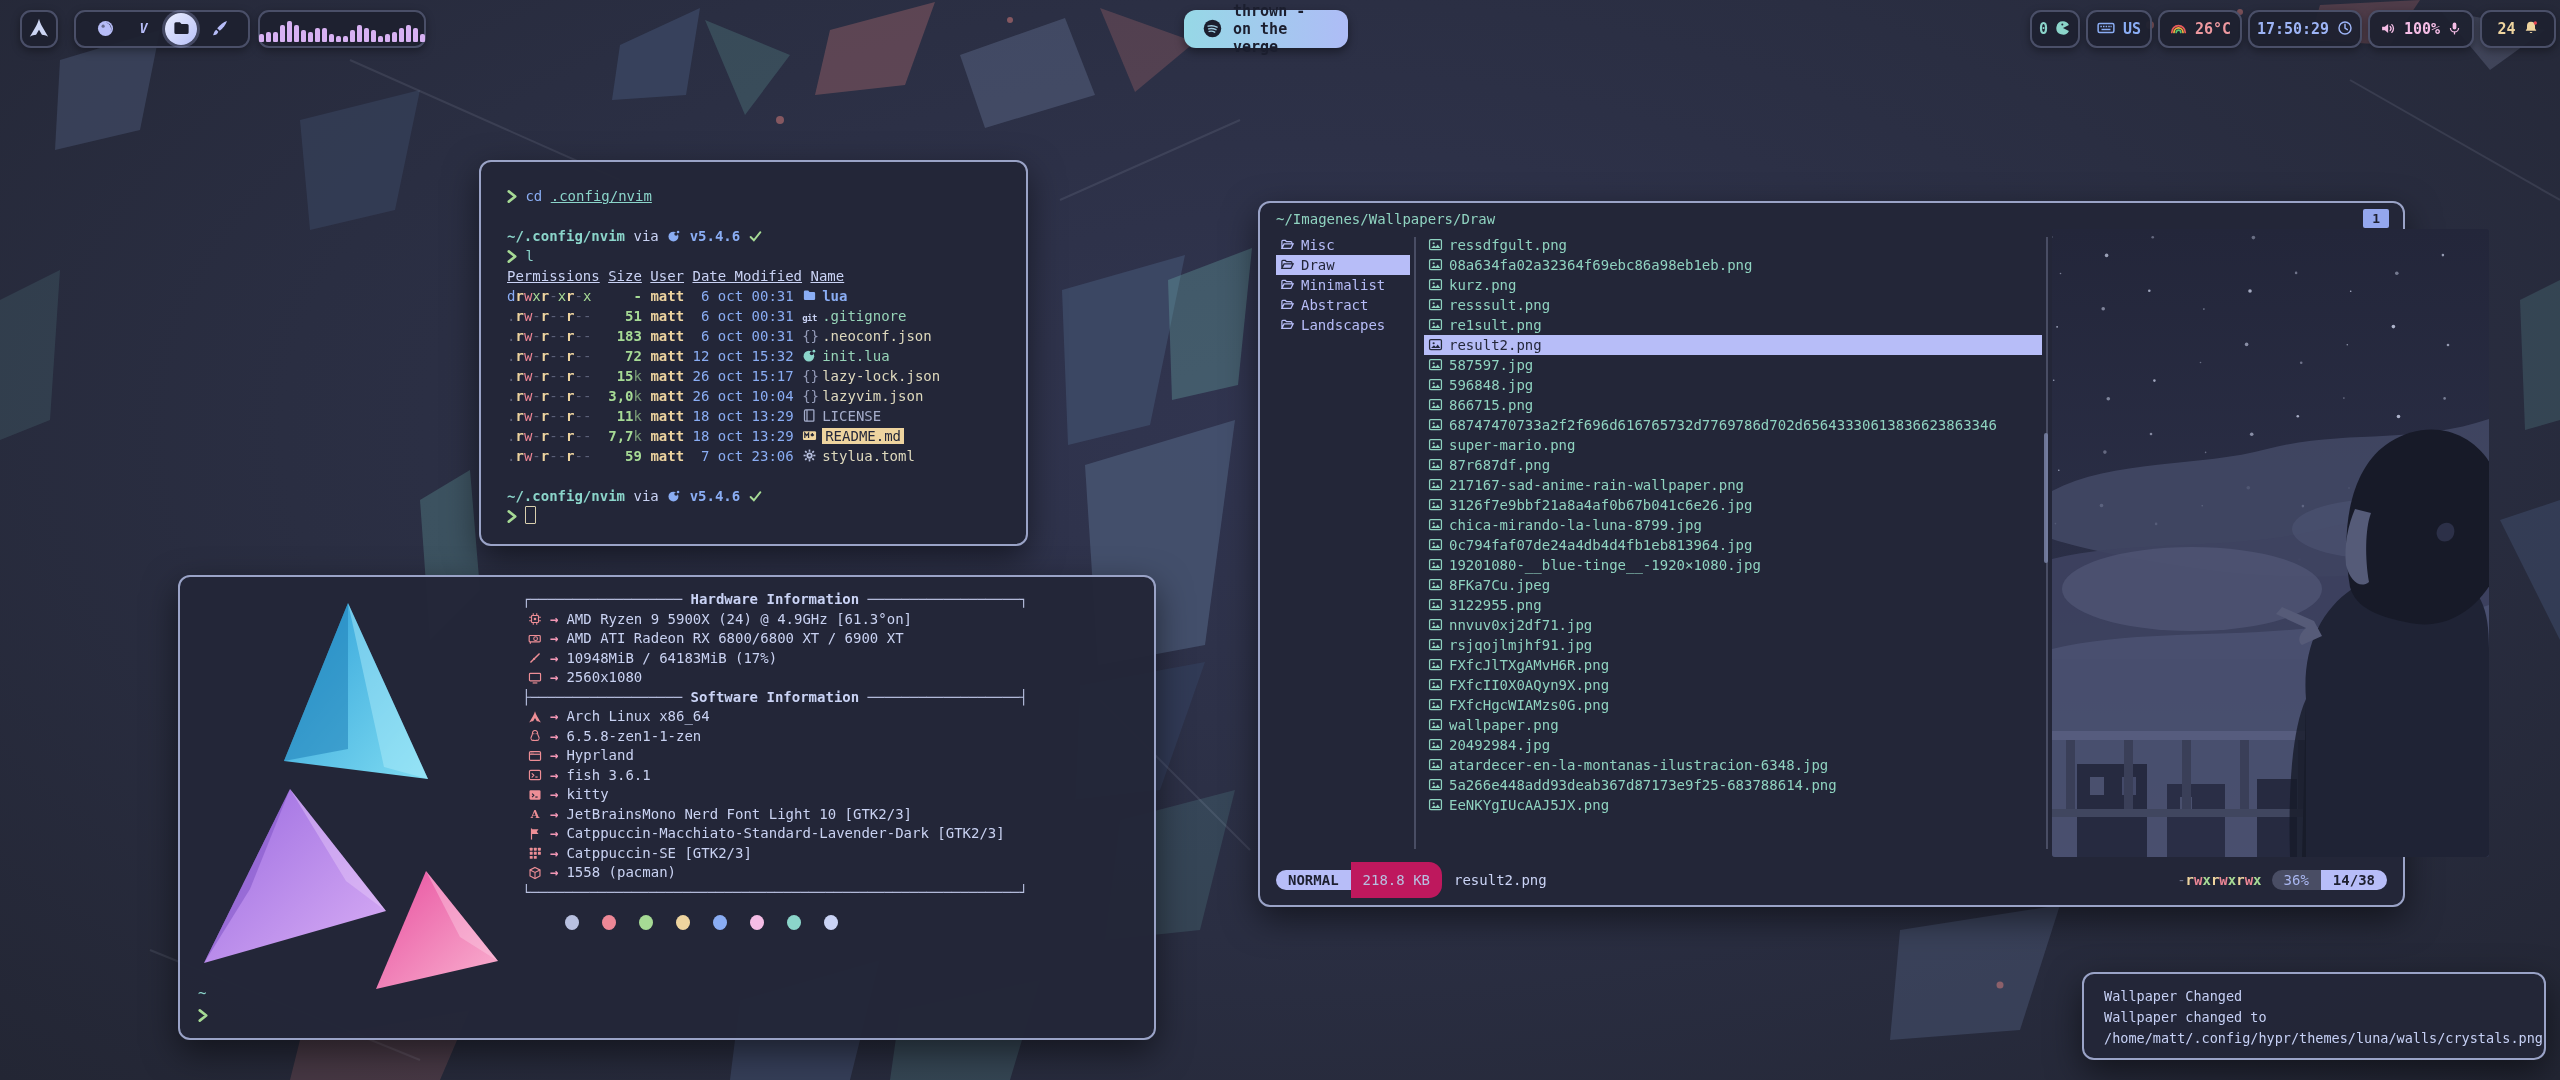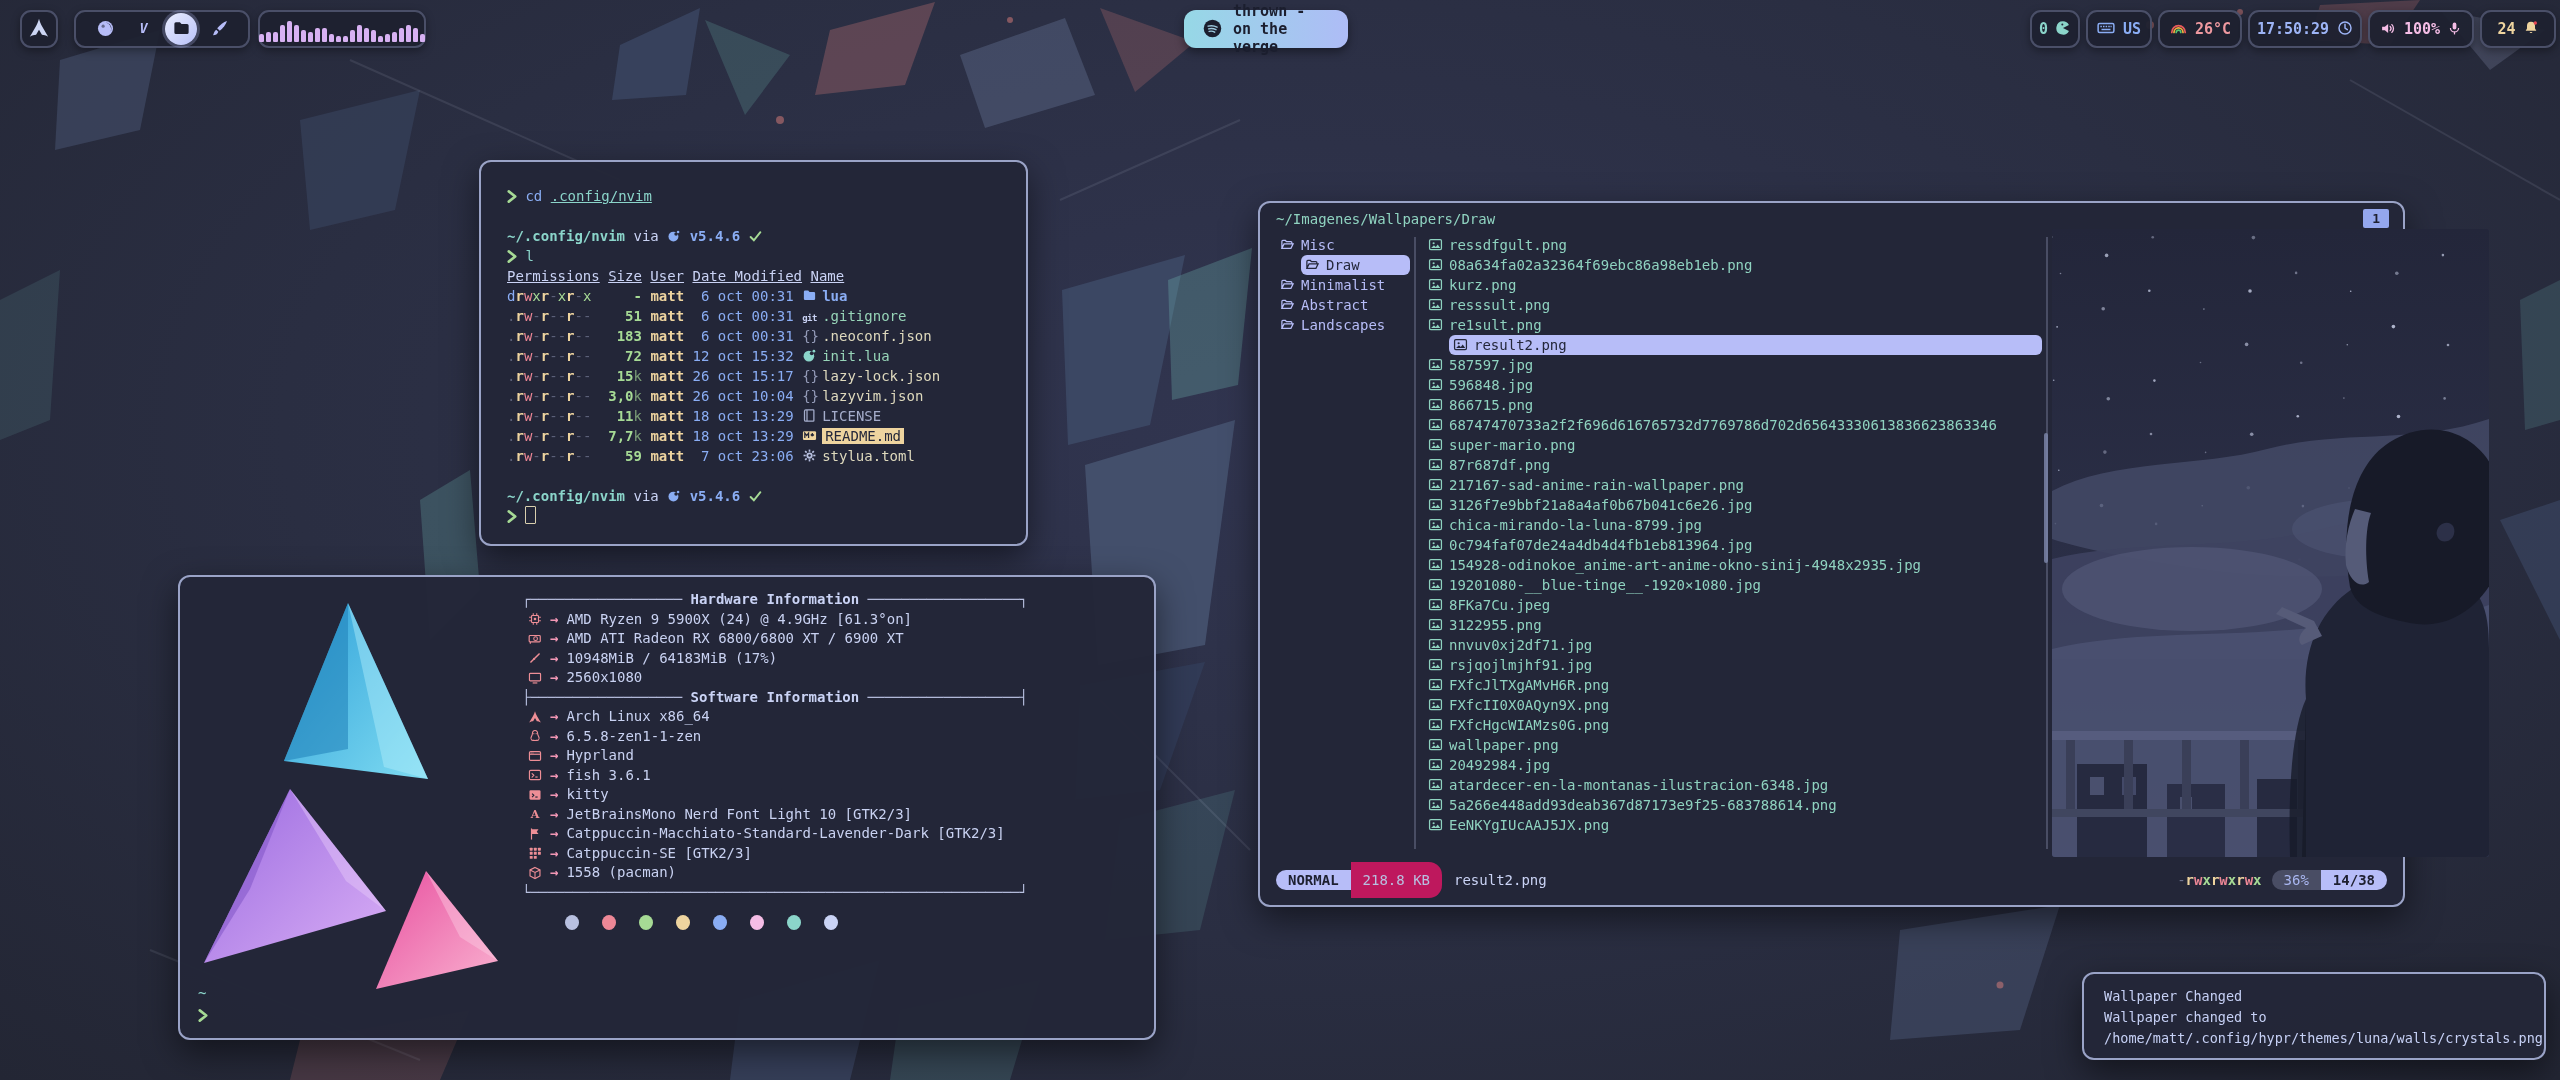--- a/index.html
+++ b/index.html
@@ -51,21 +51,21 @@
   .dot{width:14px;height:15px;border-radius:50%;display:inline-block;}
   .fetch-prompt{position:absolute;left:18px;bottom:12px;font-size:14px;line-height:22px;}
   
   .fm-path{position:absolute;left:16px;top:8px;font-size:14px;color:#8fd3c0;}
   .fm-tab{position:absolute;right:14px;top:6px;background:#94a7ee;color:#1e2030;font-size:13px;
     font-weight:700;padding:2px 9px;border-radius:2px;}
   .fm-side{position:absolute;left:16px;top:32px;width:134px;font-size:14px;}
   .fm-side .row,.fm-list .row{height:20px;line-height:20px;display:flex;align-items:center;gap:6px;
     color:#b7bdf8;white-space:nowrap;overflow:hidden;padding:0 4px;cursor:pointer;}
   .fm-list .row{color:#8fd3c0;}
-  .fm-side .row.sel,.fm-list .row.sel{background:#b7bdf8;color:#24273a;border-radius:6px;font-weight:500;margin-left:25px;}
+  .fm-side .row.sel,.fm-list .row.sel{background:#b7bdf8;color:#24273a;border-radius:0;font-weight:500;}
   .vline{position:absolute;top:34px;bottom:56px;width:1.5px;background:#494d64;}
   .fm-list{position:absolute;left:164px;top:32px;width:618px;font-size:14px;}
   .fm-scroll{position:absolute;left:784px;top:230px;width:4px;height:130px;background:#7e88ad;border-radius:2px;opacity:.8}
   .fm-status{position:absolute;left:16px;right:16px;bottom:12px;height:26px;display:flex;
     align-items:center;justify-content:space-between;font-size:14px;}
   .pill-l{background:#b7bdf8;color:#1e2030;font-weight:700;padding:2px 12px;border-radius:13px 0 0 13px;}
   .pill-r{background:#be185d;color:#b8c0e0;padding:10px 12px;border-radius:0 13px 13px 0;}
   .pill-pct{background:#494d64;color:#a9b6f0;padding:2px 12px;border-radius:13px 0 0 13px;}
   .pill-idx{background:#b7bdf8;color:#1e2030;font-weight:700;padding:2px 12px;border-radius:0 13px 13px 0;}
   .preview{position:absolute;left:792px;top:26px;width:437px;height:628px;border-radius:3px;overflow:hidden;
@@ -612,28 +612,20 @@
               <path d="M5 17.5l4.5-4.5 3 3 3-4 4 5.5z"></path>
             </svg></span>
           <span>0c794faf07de24a4db4d4fb1eb813964.jpg</span>
         </div>
         <div class="row">
           <span><svg class="ic" width="15" height="15" viewBox="0 0 24 24" fill="currentColor">
               <rect x="2.5" y="4" width="19" height="16" rx="2" fill="none" stroke="currentColor" stroke-width="2"></rect>
               <circle cx="9" cy="10" r="1.7"></circle>
               <path d="M5 17.5l4.5-4.5 3 3 3-4 4 5.5z"></path>
             </svg></span>
-          <span>154928-odinokoe_anime-art-anime-okno-sinij-4948x2935.jpg</span>
-        </div>
-        <div class="row">
-          <span><svg class="ic" width="15" height="15" viewBox="0 0 24 24" fill="currentColor">
-              <rect x="2.5" y="4" width="19" height="16" rx="2" fill="none" stroke="currentColor" stroke-width="2"></rect>
-              <circle cx="9" cy="10" r="1.7"></circle>
-              <path d="M5 17.5l4.5-4.5 3 3 3-4 4 5.5z"></path>
-            </svg></span>
           <span>19201080-__blue-tinge__-1920×1080.jpg</span>
         </div>
         <div class="row">
           <span><svg class="ic" width="15" height="15" viewBox="0 0 24 24" fill="currentColor">
               <rect x="2.5" y="4" width="19" height="16" rx="2" fill="none" stroke="currentColor" stroke-width="2"></rect>
               <circle cx="9" cy="10" r="1.7"></circle>
               <path d="M5 17.5l4.5-4.5 3 3 3-4 4 5.5z"></path>
             </svg></span>
           <span>8FKa7Cu.jpeg</span>
         </div>

